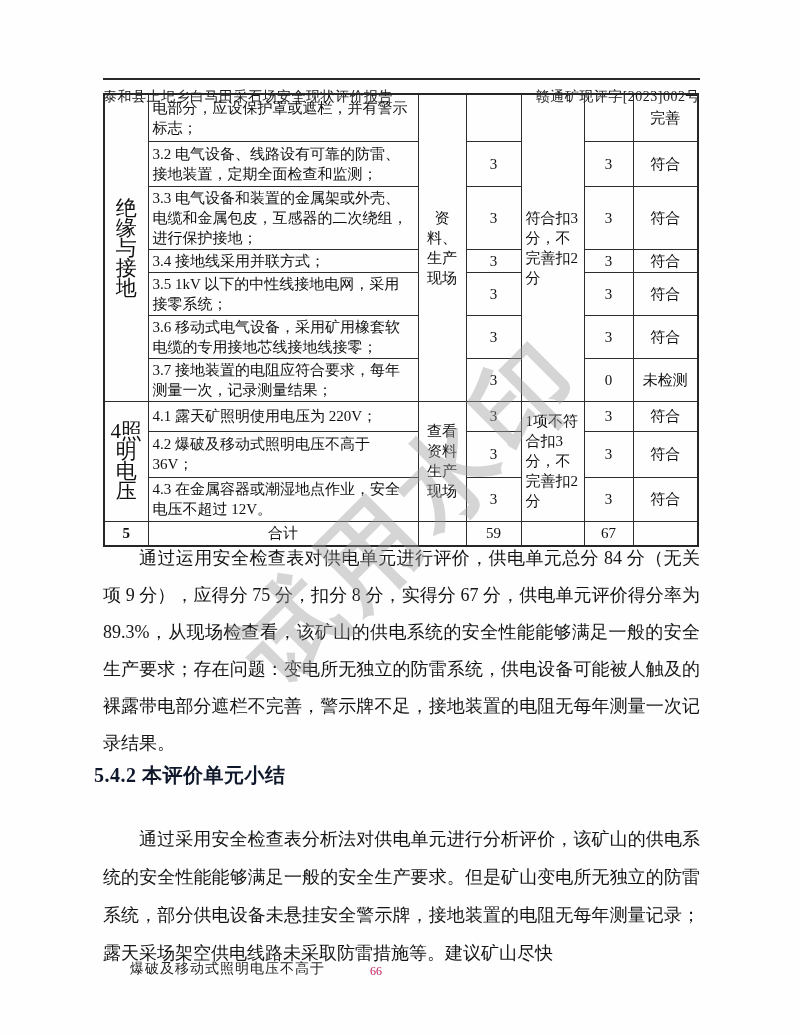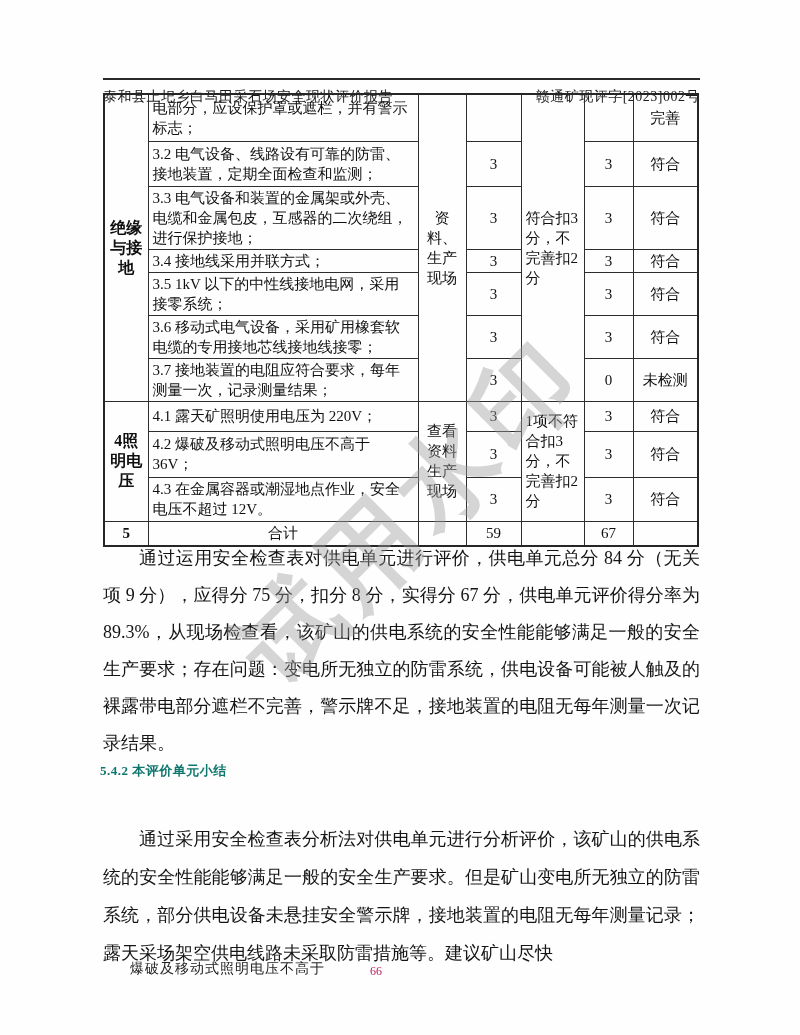--- a/index.html
+++ b/index.html
@@ -32,22 +32,22 @@
   }
   table.chk{border:2px solid #262626;}
   table.chk td{
     border:1.5px solid #2d2d2d;
     padding:1px 4px;
     line-height:20px;
     vertical-align:middle;
     overflow:hidden;
   }
   td.cat{
-    font-weight:bold;text-align:center;
-    padding:3px 13px;line-height:26px;font-size:16px;
+    font-weight:normal;text-align:center;
+    padding:3px 13px;line-height:26px;font-size:21px;
     vertical-align:top;word-break:break-all;
   }
   td.cat.mid{vertical-align:middle;line-height:20px;}
   td.item{text-align:left;padding-left:7px;padding-right:5px;line-height:20px;margin-left:40px;}
   td.method{
     text-align:center;vertical-align:top;padding:4px 3px;line-height:21px;
     word-break:break-all;
   }
   td.method.mid{vertical-align:middle;}
   td.crit{
@@ -63,22 +63,22 @@
   
   .para{
     position:absolute;left:103px;width:597px;
     font-size:18px;line-height:37px;
     text-align:justify;text-indent:2em;
     color:#151515;
   }
   .p1{top:540px;}
   .p2{top:820px;line-height:38px;}
   .sec-heading{
-    position:absolute;left:100px;top:762px;width:597px;
-    font-size:13px;font-weight:bold;color:#0f766e;
+    position:absolute;left:94px;top:762px;width:597px;
+    font-size:20px;font-weight:bold;color:#0f172a;
     letter-spacing:.5px;
   }
 
   
   .footer-company{
     position:absolute;left:130px;top:960px;font-size:14px;color:#222;
     letter-spacing:1px;
   }
   .footer-page{
     position:absolute;left:370px;top:964px;font-size:12px;color:#be185d;

